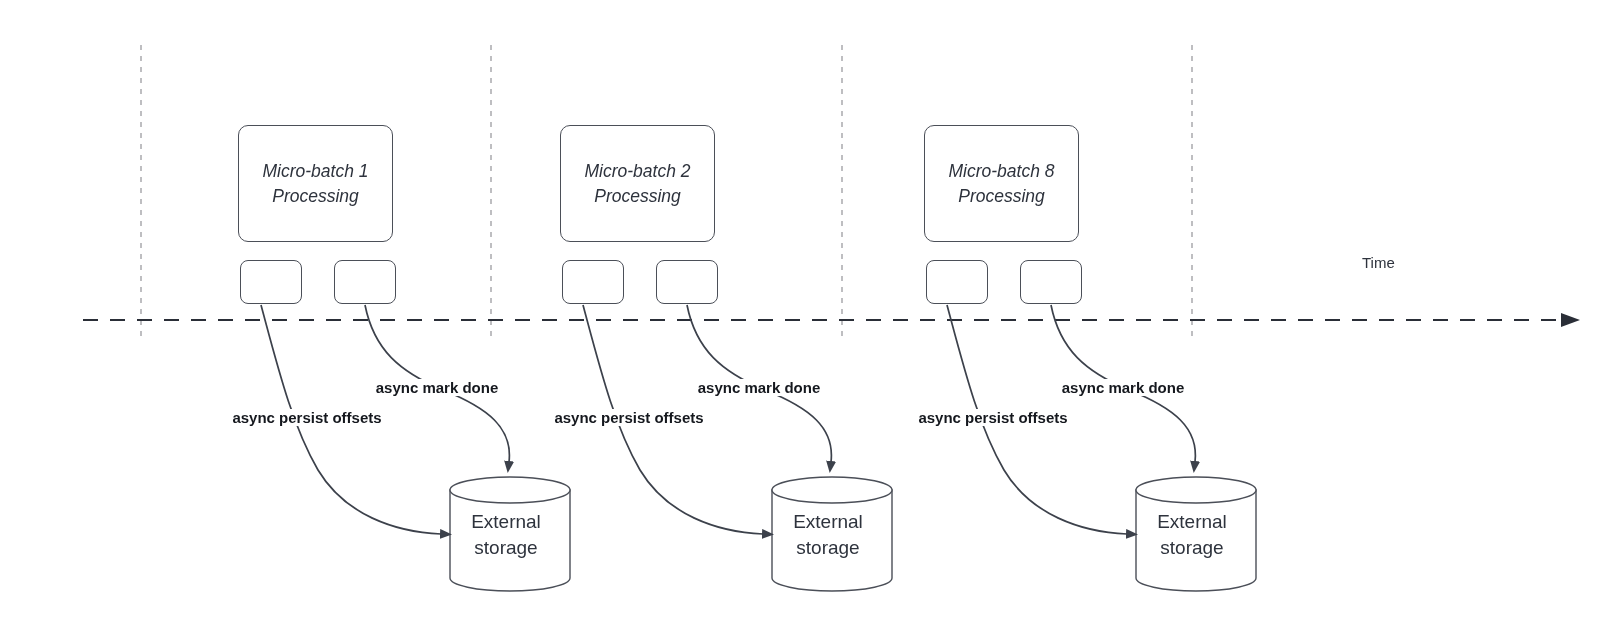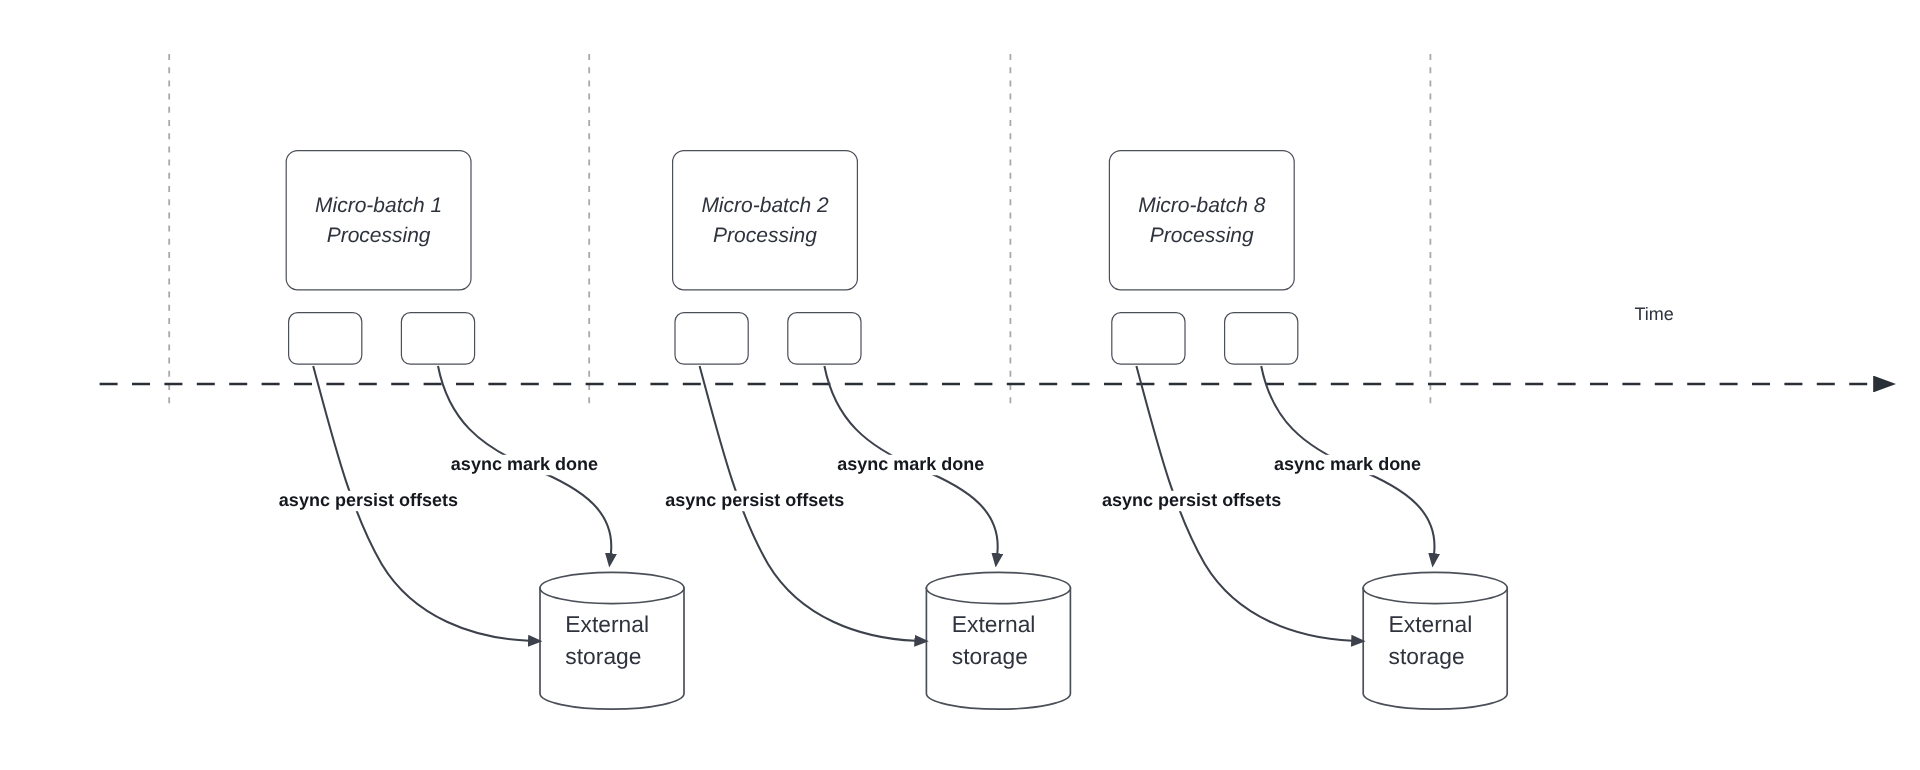--- a/index.html
+++ b/index.html
@@ -81,20 +81,21 @@
 
   .storage-label {
     position: absolute;
     left: 450px;
     top: 492px;
     width: 112px;
     height: 86px;
     display: flex;
     align-items: center;
     justify-content: center;
+    text-align: center;
     font-size: 19px;
     line-height: 26px;
     color: #2e333d;
     white-space: pre-line;
   }
   .time-label {
     position: absolute;
     left: 1362px;
     top: 254px;
     font-size: 15px;

